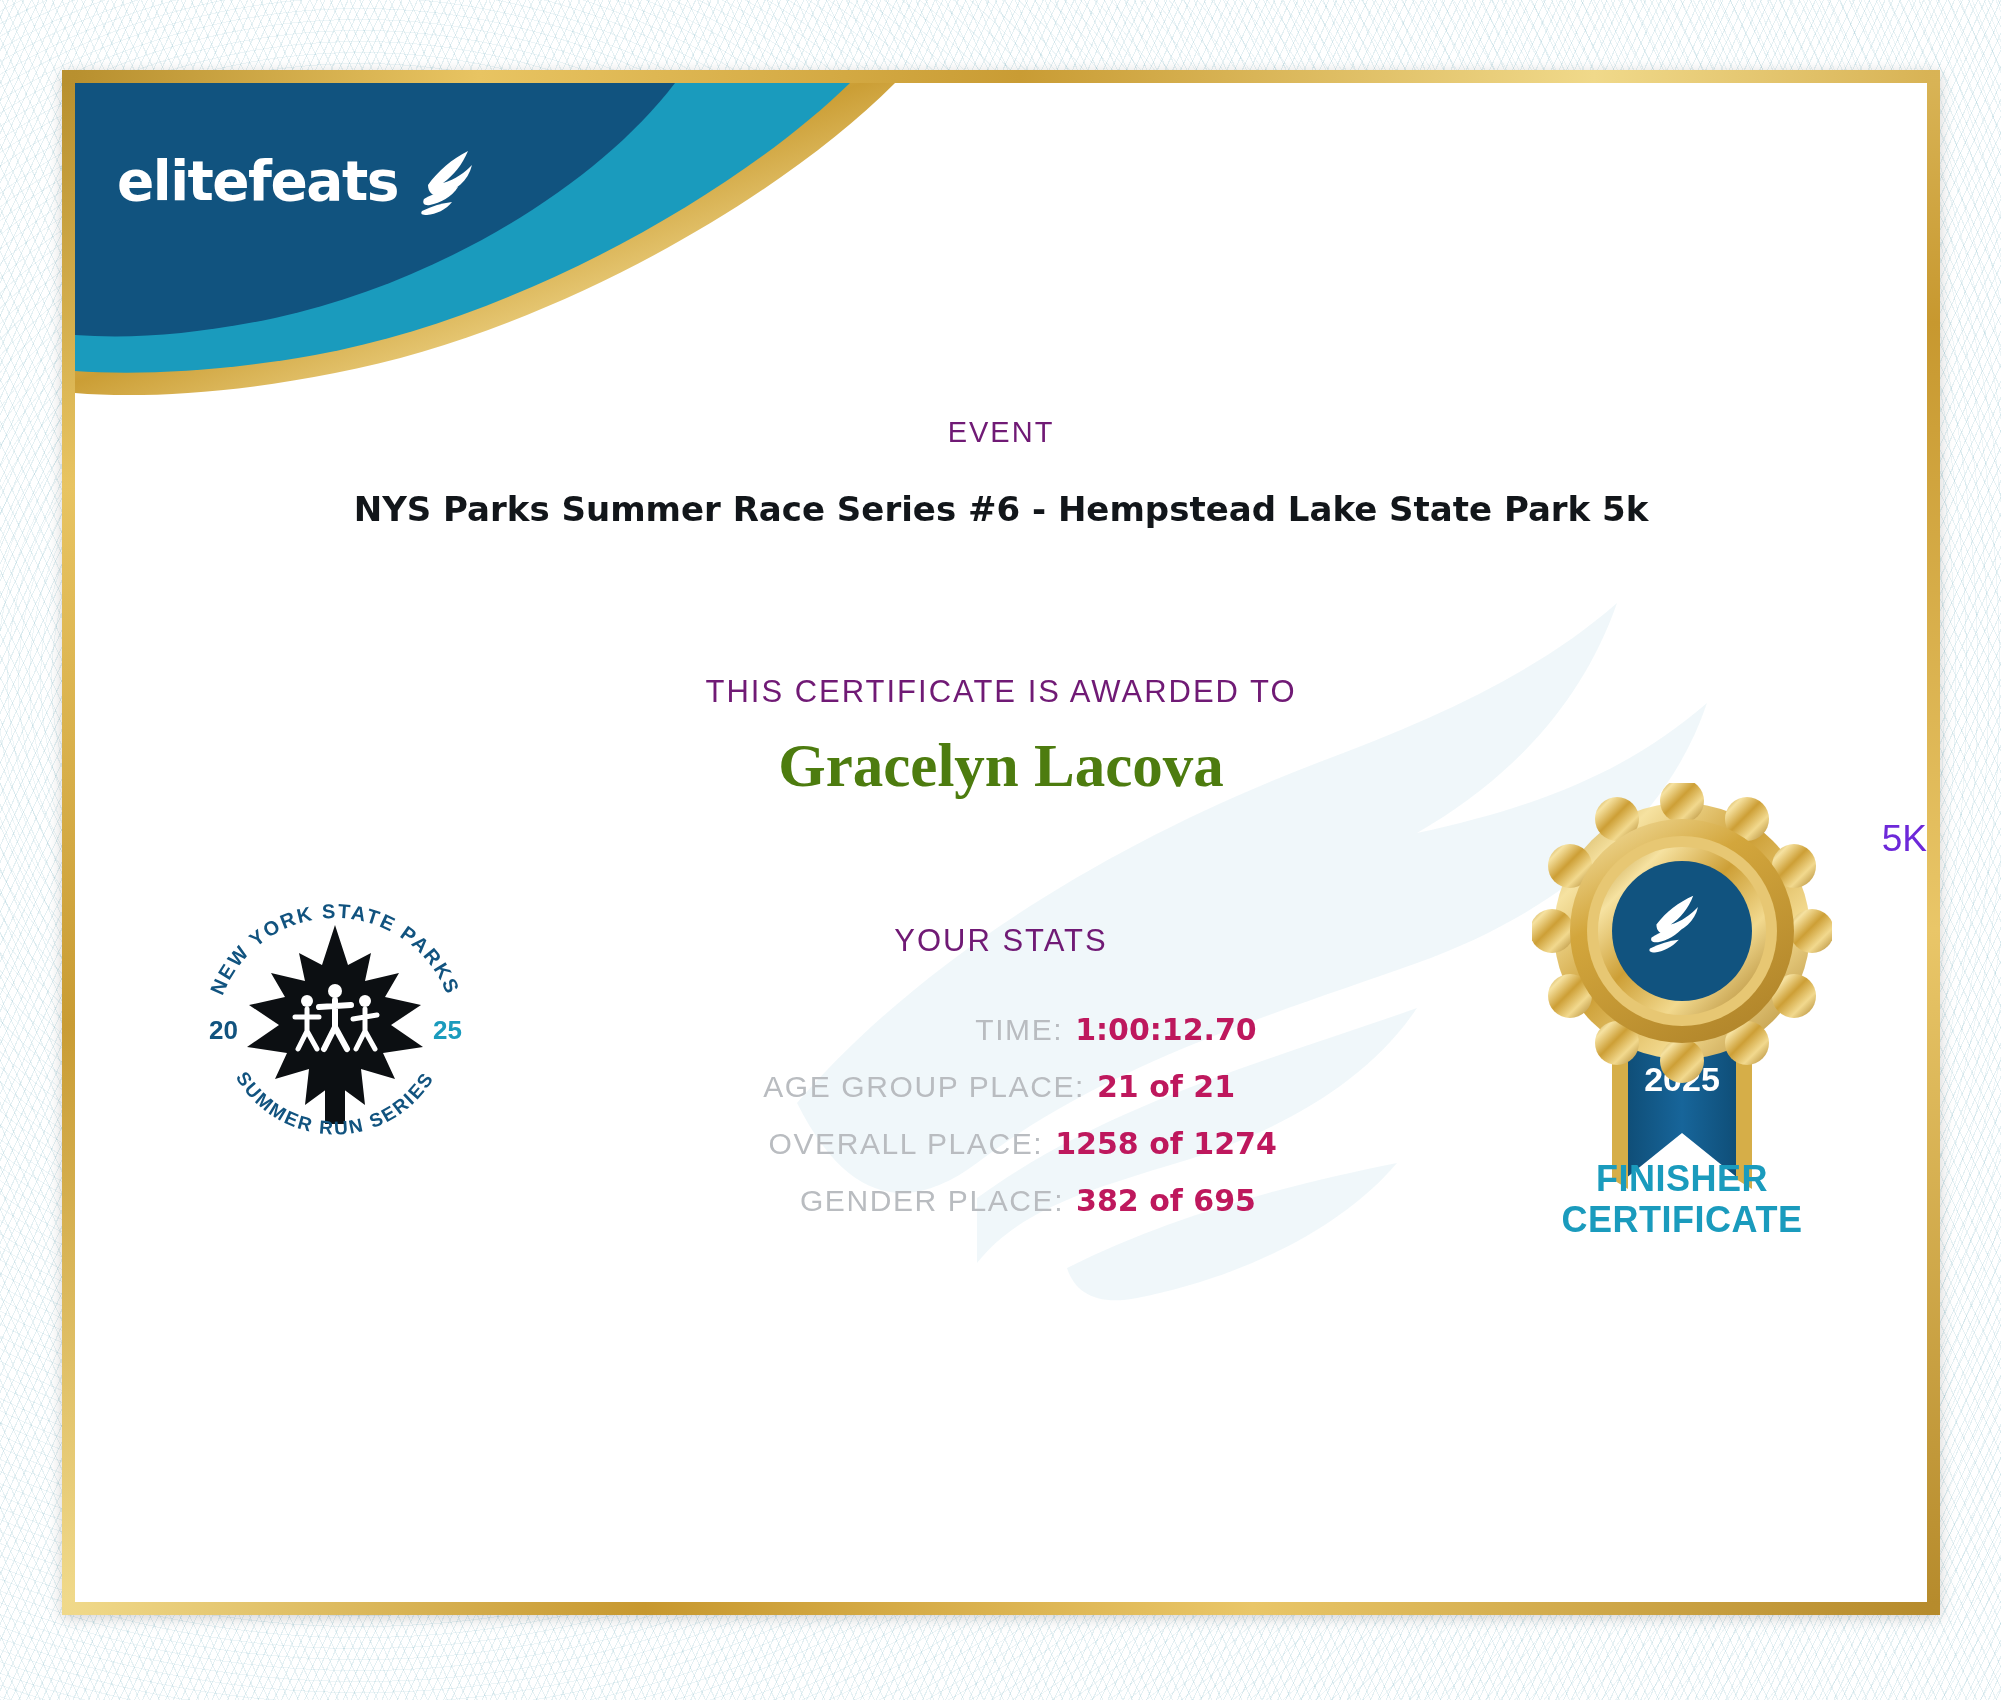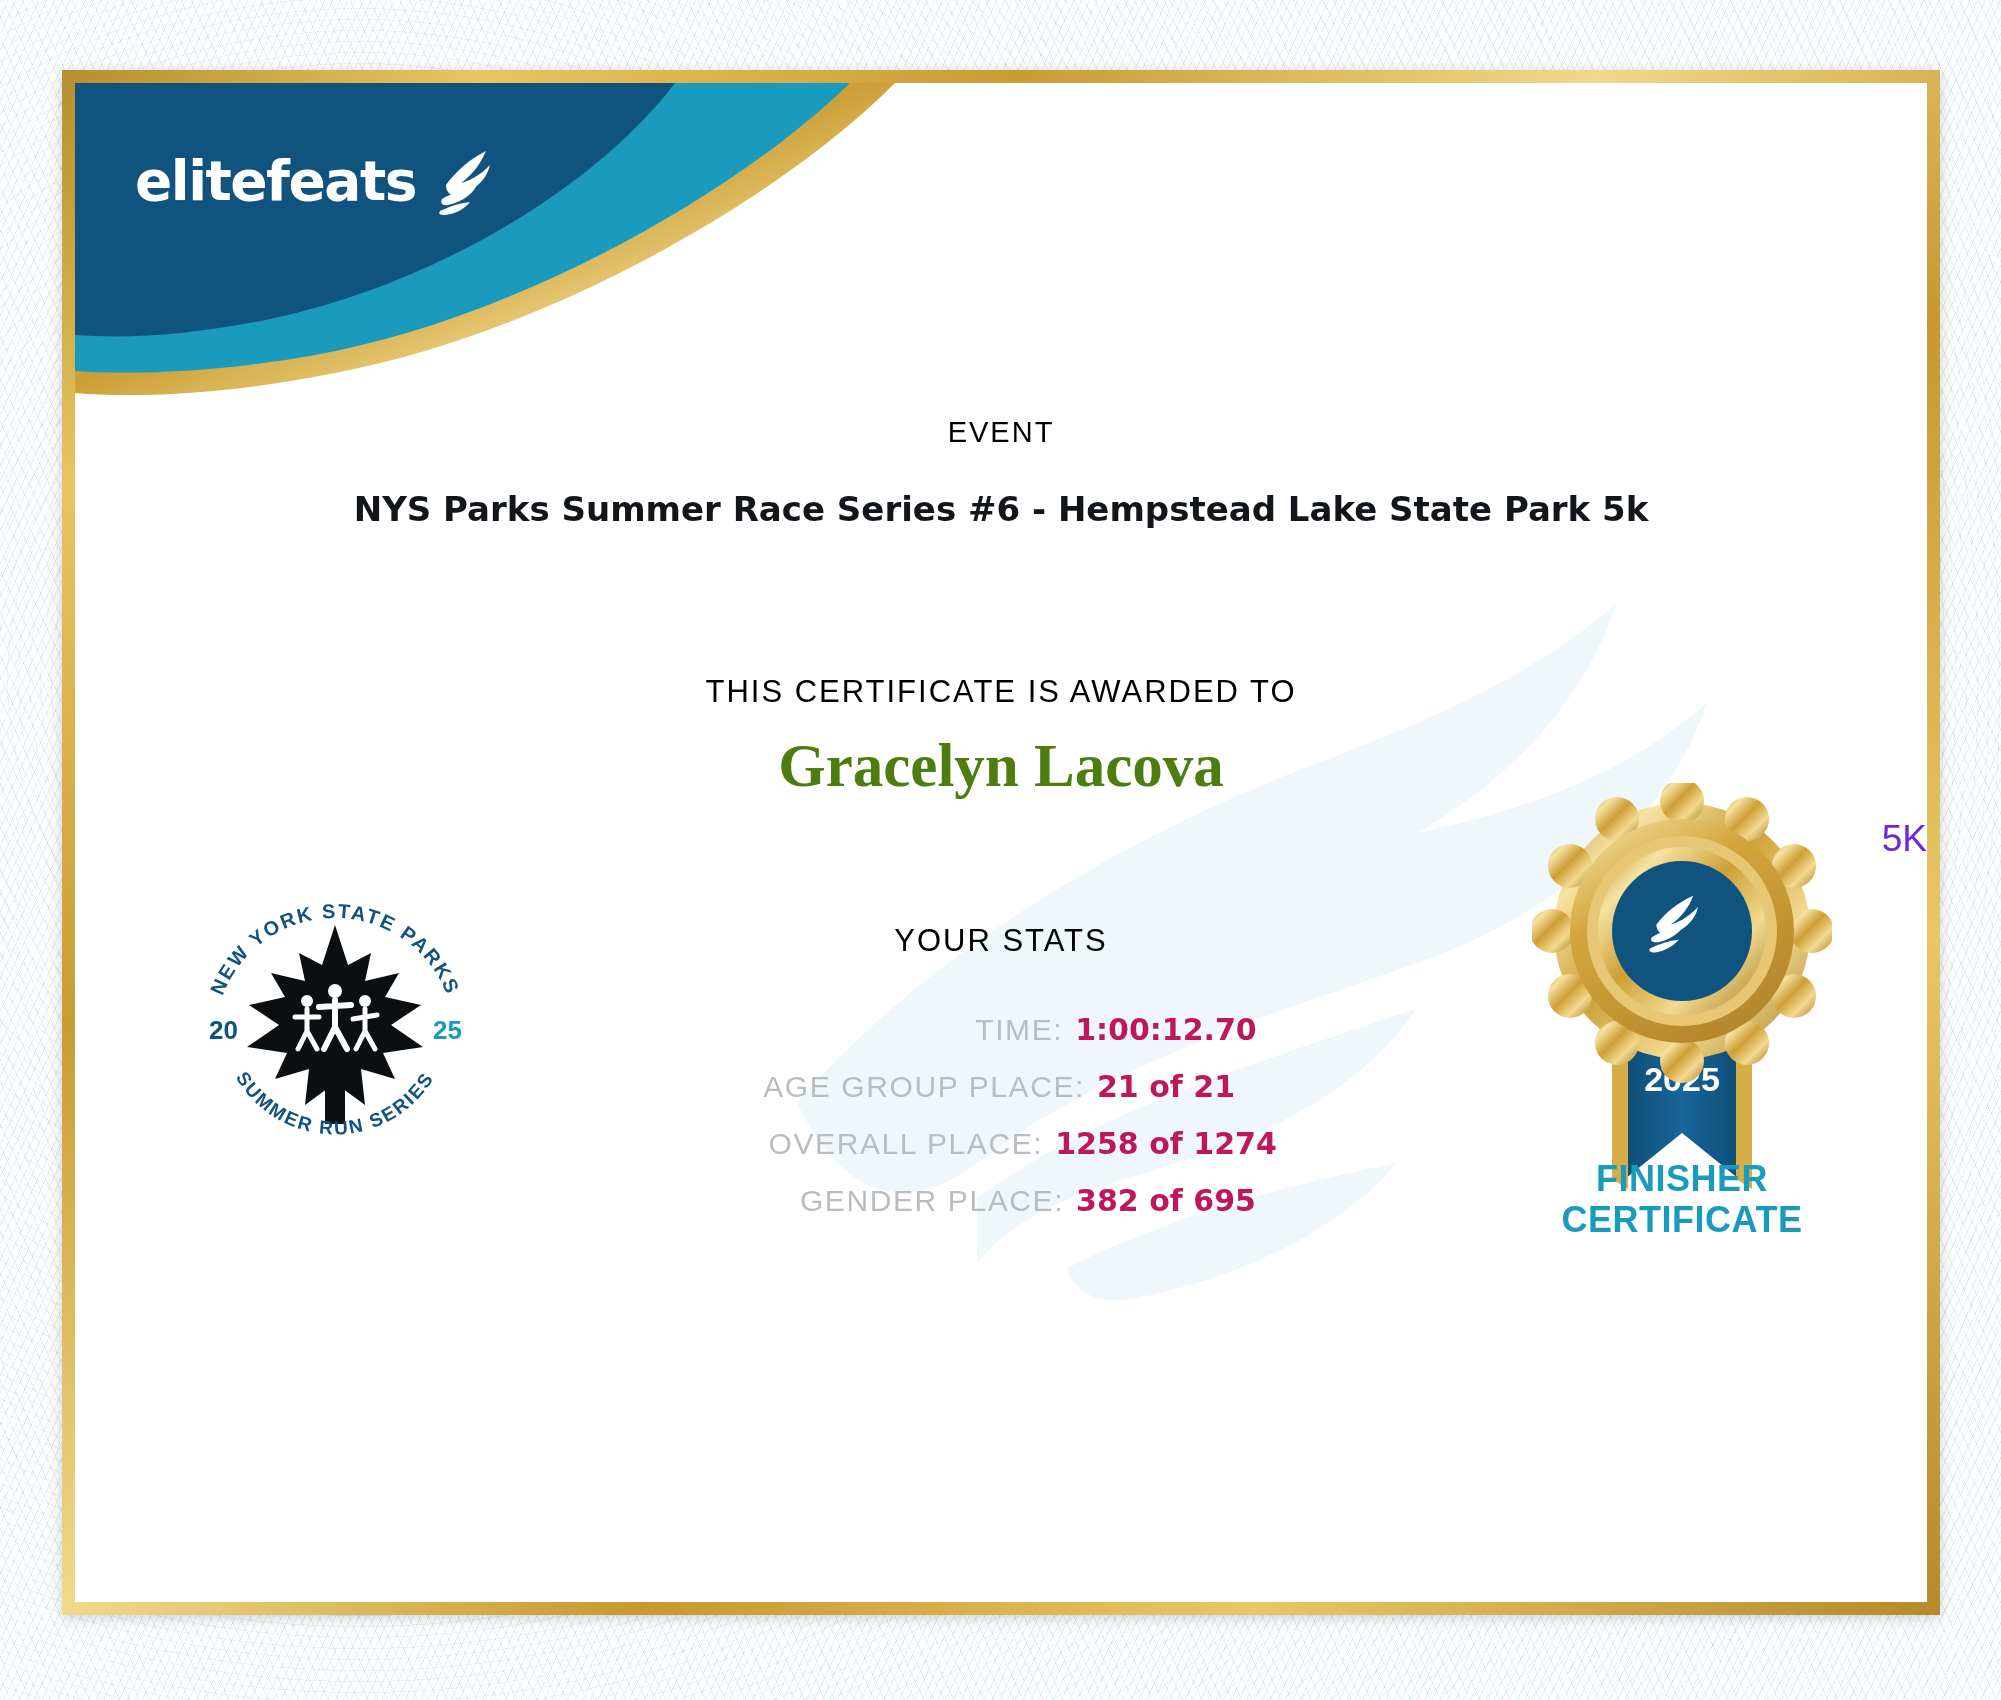--- a/index.html
+++ b/index.html
@@ -79,37 +79,37 @@
   
   .header-art {
     position: absolute;
     left: 0; top: 0;
     width: 1000px;
     height: 350px;
   }
 
   .logo-wrap {
     position: absolute;
-    left: 60px;
+    left: 42px;
     top: 62px;
     display: flex;
     align-items: center;
     gap: 12px;
   }
   .logo-text {
     color: #ffffff;
     font-size: 55px;
     font-weight: 700;
     letter-spacing: -1.5px;
     font-family: "DejaVu Sans", sans-serif;
   }
 
   
   .label {
-    color: #000000;
+    color: #701a75;
     text-align: center;
     letter-spacing: 2px;
     font-weight: 400;
   }
   .event-label {
     position: absolute;
     left: 0; right: 0;
     top: 333px;
     font-size: 29px;
   }

